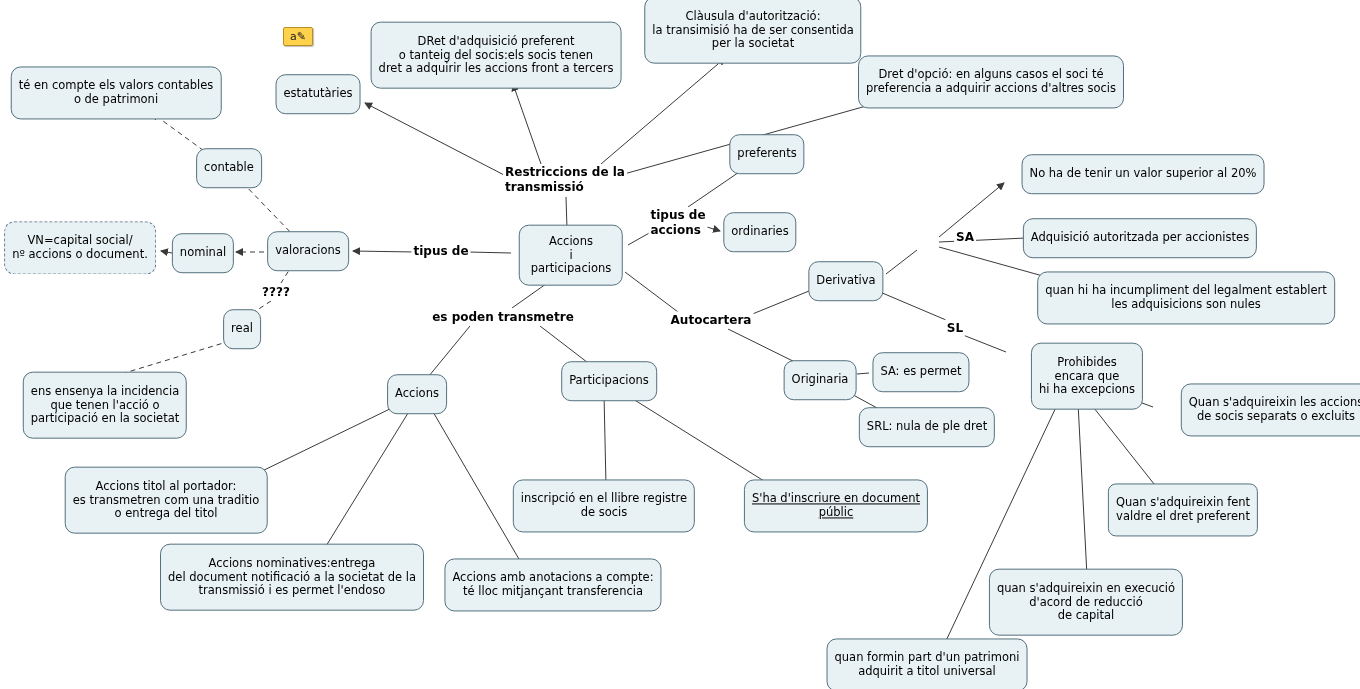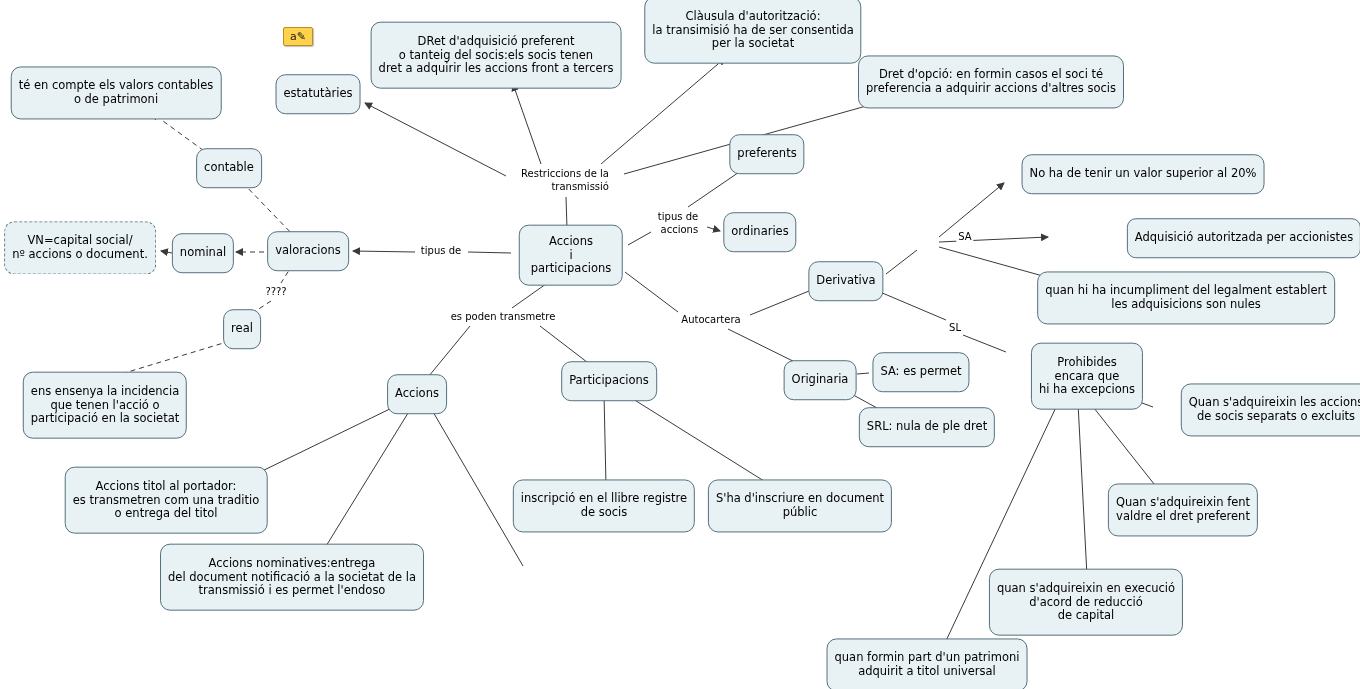--- a/index.html
+++ b/index.html
@@ -29,26 +29,27 @@
     text-align: center;
     white-space: pre;
   }
   .node.lg { padding: 9px 11px; }
   .node.dashed-border { border-style: dashed; }
   .link-label {
     position: absolute;
     transform: translate(-50%, -50%);
     z-index: 1;
     background: var(--bg, #ffffff);
-    font-size: 10px;
+    font-size: 12px;
     line-height: 1.25;
     color: #000;
-    text-align: right;
+    text-align: left;
     white-space: pre;
     padding: 1px 2px;
+    font-weight: bold;
   }
   .annotation {
     position: absolute;
     z-index: 3;
     width: 30px;
     height: 19px;
     background: var(--annotation-bg, #ffd24d);
     border: 1px solid #b98f1f;
     border-radius: 2px;
     box-shadow: 1px 1px 1px rgba(0,0,0,0.25);
@@ -128,27 +129,27 @@
 
   <div class="node" style="left:116px; top:93px;">té en compte els valors contables
 o de patrimoni</div>
   <div class="node" style="left:318px; top:94px;">estatutàries</div>
   <div class="node" style="left:496px; top:55px;">DRet d'adquisició preferent
 o tanteig del socis:els socis tenen
 dret a adquirir les accions front a tercers</div>
   <div class="node" style="left:753px; top:30px;">Clàusula d'autorització:
 la transimisió ha de ser consentida
 per la societat</div>
-  <div class="node" style="left:991px; top:82px;">Dret d'opció: en formin casos el soci té
+  <div class="node" style="left:991px; top:82px;">Dret d'opció: en alguns casos el soci té
 preferencia a adquirir accions d'altres socis</div>
   <div class="node" style="left:1143px; top:174px;">No ha de tenir un valor superior al 20%</div>
   <div class="node" style="left:229px; top:168px;">contable</div>
   <div class="node" style="left:767px; top:154px;">preferents</div>
   <div class="node" style="left:760px; top:232px;">ordinaries</div>
-  <div class="node" style="left:1244px; top:238px;border-radius:9px;">Adquisició autoritzada per accionistes</div>
+  <div class="node" style="left:1140px; top:238px;">Adquisició autoritzada per accionistes</div>
   <div class="node dashed-border" style="left:80px; top:248px;">VN=capital social/
 nº accions o document.</div>
   <div class="node" style="left:203px; top:253px;">nominal</div>
   <div class="node" style="left:308px; top:251px;">valoracions</div>
   <div class="node lg" style="left:571px; top:255px;">Accions
 i
 participacions</div>
   <div class="node" style="left:846px; top:281px;">Derivativa</div>
   <div class="node" style="left:1186px; top:298px;">quan hi ha incumpliment del legalment establert
 les adquisicions son nules</div>
@@ -164,27 +165,29 @@
   <div class="node" style="left:820px; top:380px;">Originaria</div>
   <div class="node" style="left:921px; top:372px;">SA: es permet</div>
   <div class="node" style="left:1257px; top:410px;margin-left:19px;">Quan s'adquireixin les accions
 de socis separats o excluits</div>
   <div class="node" style="left:927px; top:427px;">SRL: nula de ple dret</div>
   <div class="node" style="left:166px; top:500px;">Accions titol al portador:
 es transmetren com una traditio
 o entrega del titol</div>
   <div class="node" style="left:604px; top:506px;">inscripció en el llibre registre
 de socis</div>
-  <div class="node" style="left:800px; top:506px;">S'ha d'inscriure en document
+  <div class="node" style="left:836px; top:506px;text-decoration:underline;">S'ha d'inscriure en document
 públic</div>
-  <div class="node" style="left:1183px; top:510px;">Quan s'adquireixin fent
+  <div class="node" style="left:1183px; top:510px;border-radius:8px;">Quan s'adquireixin fent
 valdre el dret preferent</div>
   <div class="node" style="left:292px; top:577px;">Accions nominatives:entrega
 del document notificació a la societat de la
 transmissió i es permet l'endoso</div>
+  <div class="node" style="left:553px; top:585px;">Accions amb anotacions a compte:
+té lloc mitjançant transferencia</div>
   <div class="node" style="left:1086px; top:602px;">quan s'adquireixin en execució
 d'acord de reducció
 de capital</div>
   <div class="node" style="left:927px; top:665px;">quan formin part d'un patrimoni
 adquirit a titol universal</div>
 
   <div class="link-label" style="left:565px; top:180px;">Restriccions de la
 transmissió</div>
   <div class="link-label" style="left:678px; top:223px;">tipus de
 accions</div>

